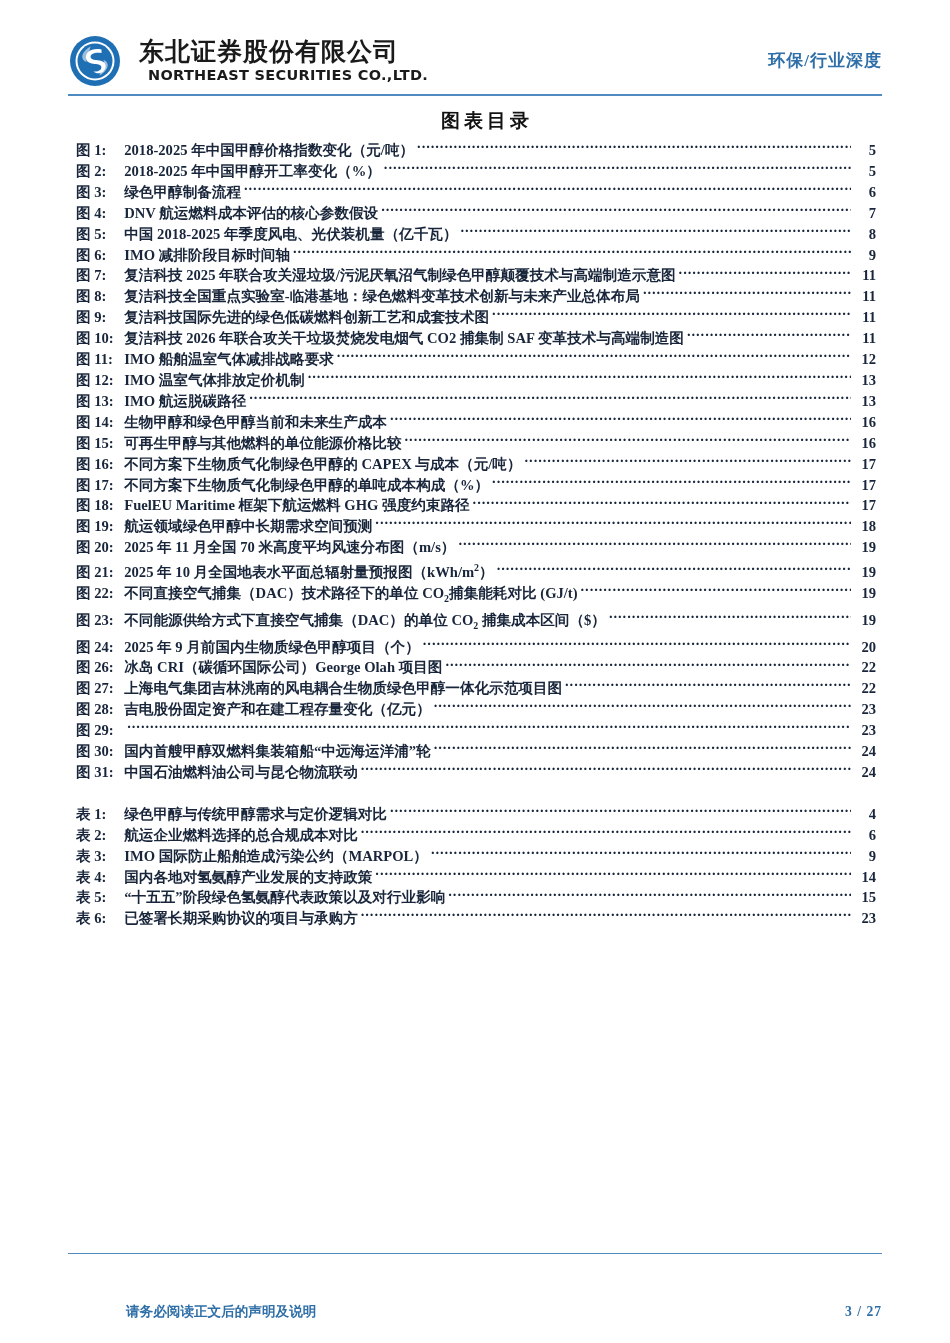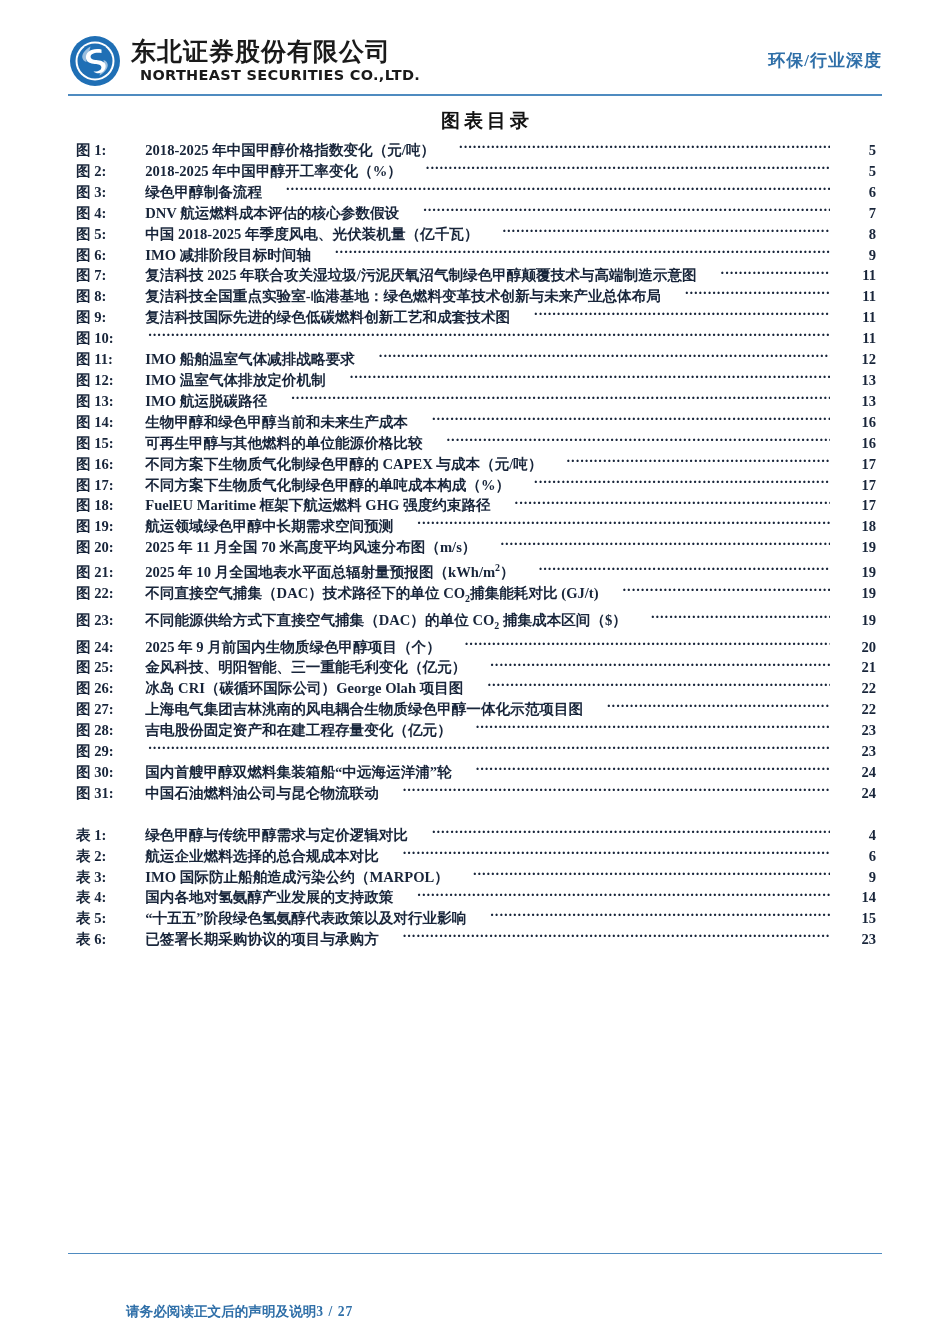--- a/index.html
+++ b/index.html
@@ -27,21 +27,21 @@
     top: 28px;
     width: 814px;
     height: 66px;
     display: flex;
     align-items: center;
     justify-content: space-between;
   }
   .brand {
     display: flex;
     align-items: center;
-    gap: 9px;
+    gap: 17px;
   }
   .logo-mark {
     width: 54px;
     height: 54px;
     flex: 0 0 54px;
   }
   .brand-text {
     display: flex;
     flex-direction: column;
     justify-content: center;
@@ -107,21 +107,20 @@
   .toc-entry {
     display: flex;
     align-items: baseline;
     width: 100%;
     font-family: "Liberation Serif", "DejaVu Serif", serif;
     font-weight: bold;
     font-size: 14.6px;
     line-height: 20.9px;
     color: #18253a;
     white-space: nowrap;
-    gap: 21px;
   }
   .toc-label {
     flex: 0 0 auto;
     padding-right: 4px;
   }
   .toc-num {
     display: inline-block;
     min-width: 26px;
   }
   .toc-text {
@@ -167,20 +166,21 @@
     height: 0;
     border-top: 1.6px solid #4f8bc0;
   }
   .footer {
     position: absolute;
     left: 68px;
     top: 1262px;
     width: 814px;
     display: flex;
     align-items: baseline;
+    justify-content: space-between;
     font-family: "Liberation Serif", "DejaVu Serif", serif;
     font-weight: bold;
     font-size: 13.6px;
     color: #2f6fa8;
   }
   .footer-left { padding-left: 58px; }
   .footer-right { letter-spacing: 1px; margin-top: 42px; }
 </style>
 </head>
 <body>
@@ -266,20 +266,21 @@
           <span class="toc-page">11</span>
         </div>
         <div class="toc-entry">
           <span class="toc-label">图 <span class="toc-num">9:</span></span>
           <span class="toc-text">复洁科技国际先进的绿色低碳燃料创新工艺和成套技术图</span>
           <span class="toc-dots"></span>
           <span class="toc-page">11</span>
         </div>
         <div class="toc-entry">
           <span class="toc-label">图 <span class="toc-num">10:</span></span>
+          <span class="toc-text">复洁科技 2026 年联合攻关干垃圾焚烧发电烟气 CO2 捕集制 SAF 变革技术与高端制造图</span>
           <span class="toc-dots"></span>
           <span class="toc-page">11</span>
         </div>
         <div class="toc-entry">
           <span class="toc-label">图 <span class="toc-num">11:</span></span>
           <span class="toc-text">IMO 船舶温室气体减排战略要求</span>
           <span class="toc-dots"></span>
           <span class="toc-page">12</span>
         </div>
         <div class="toc-entry">
@@ -352,26 +353,20 @@
           <span class="toc-label">图 <span class="toc-num">23:</span></span>
           <span class="toc-text">不同能源供给方式下直接空气捕集（DAC）的单位 CO<sub>2</sub> 捕集成本区间（$）</span>
           <span class="toc-dots"></span>
           <span class="toc-page">19</span>
         </div>
         <div class="toc-entry">
           <span class="toc-label">图 <span class="toc-num">24:</span></span>
           <span class="toc-text">2025 年 9 月前国内生物质绿色甲醇项目（个）</span>
           <span class="toc-dots"></span>
           <span class="toc-page">20</span>
-        </div>
-        <div class="toc-entry">
-          <span class="toc-label">图 <span class="toc-num">25:</span></span>
-          <span class="toc-text">金风科技、明阳智能、三一重能毛利变化（亿元）</span>
-          <span class="toc-dots"></span>
-          <span class="toc-page">21</span>
         </div>
         <div class="toc-entry">
           <span class="toc-label">图 <span class="toc-num">26:</span></span>
           <span class="toc-text">冰岛 CRI（碳循环国际公司）George Olah 项目图</span>
           <span class="toc-dots"></span>
           <span class="toc-page">22</span>
         </div>
         <div class="toc-entry">
           <span class="toc-label">图 <span class="toc-num">27:</span></span>
           <span class="toc-text">上海电气集团吉林洮南的风电耦合生物质绿色甲醇一体化示范项目图</span>

